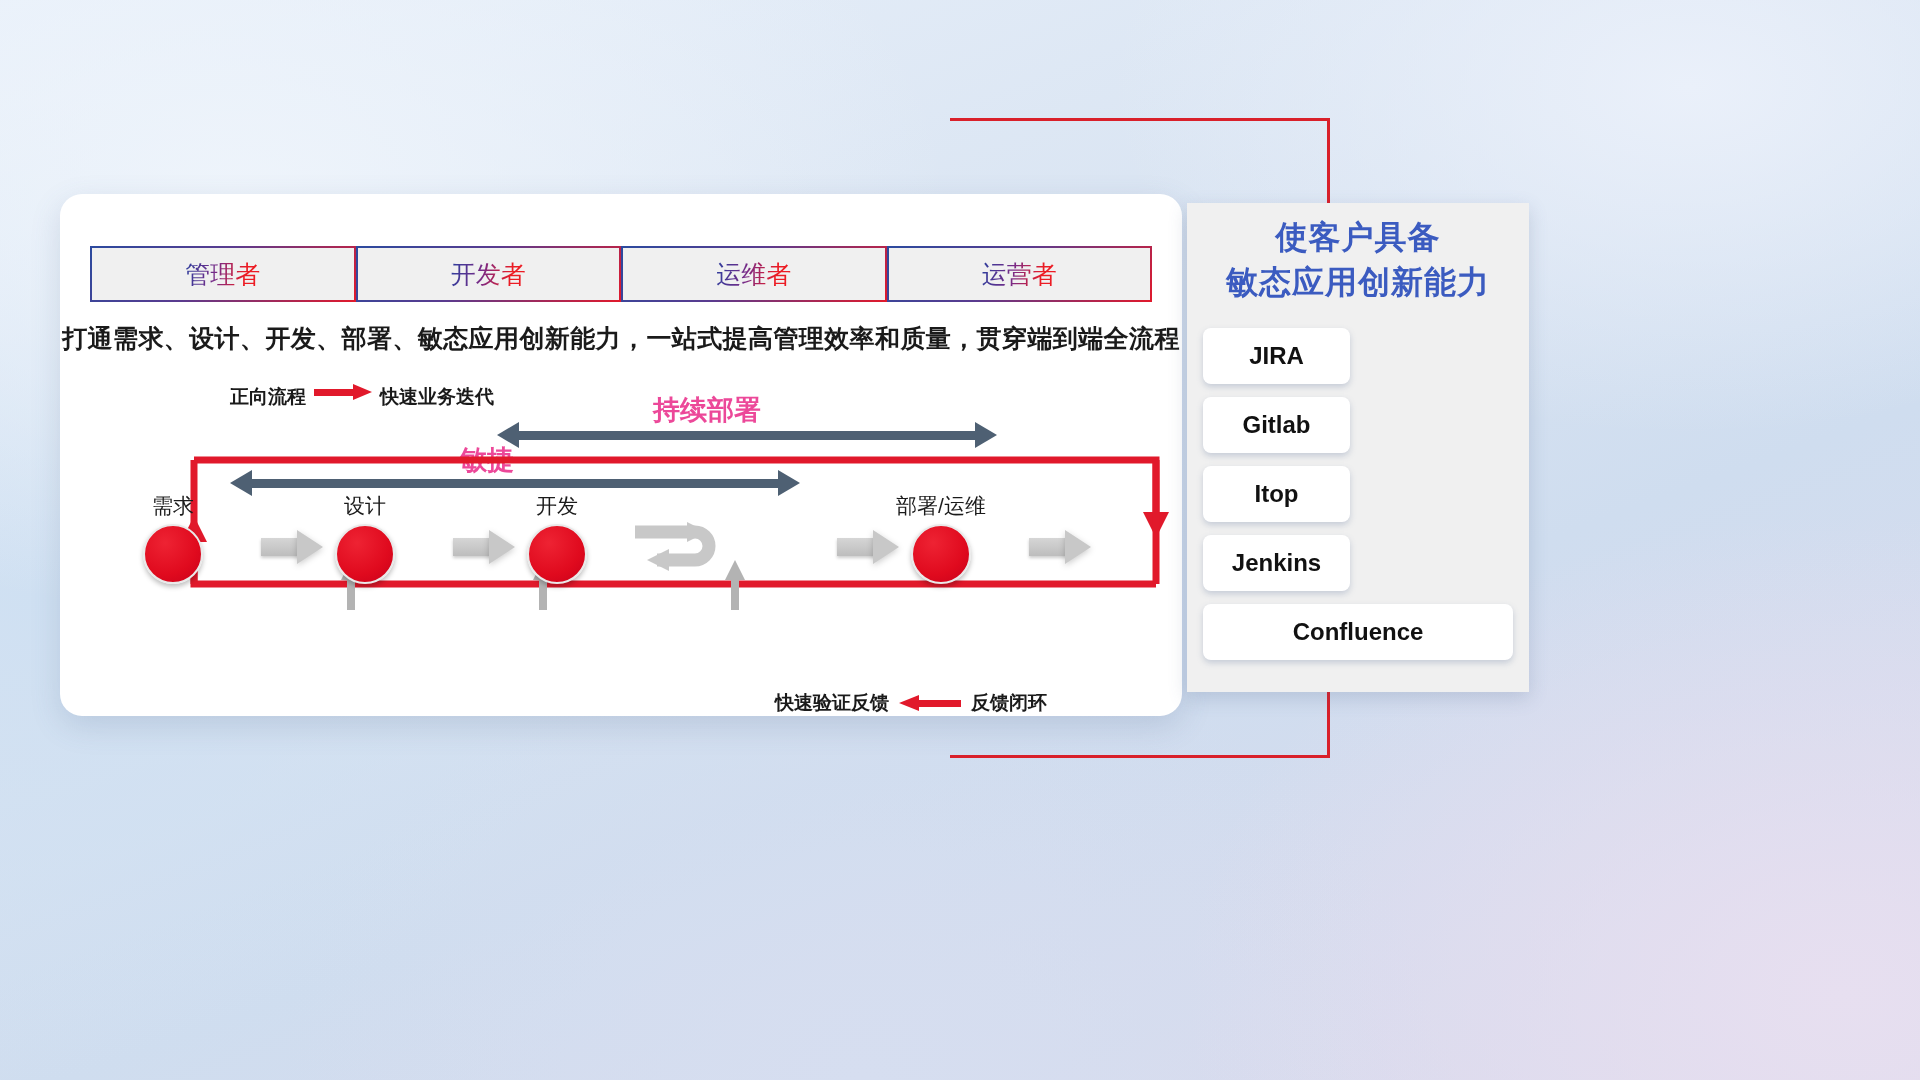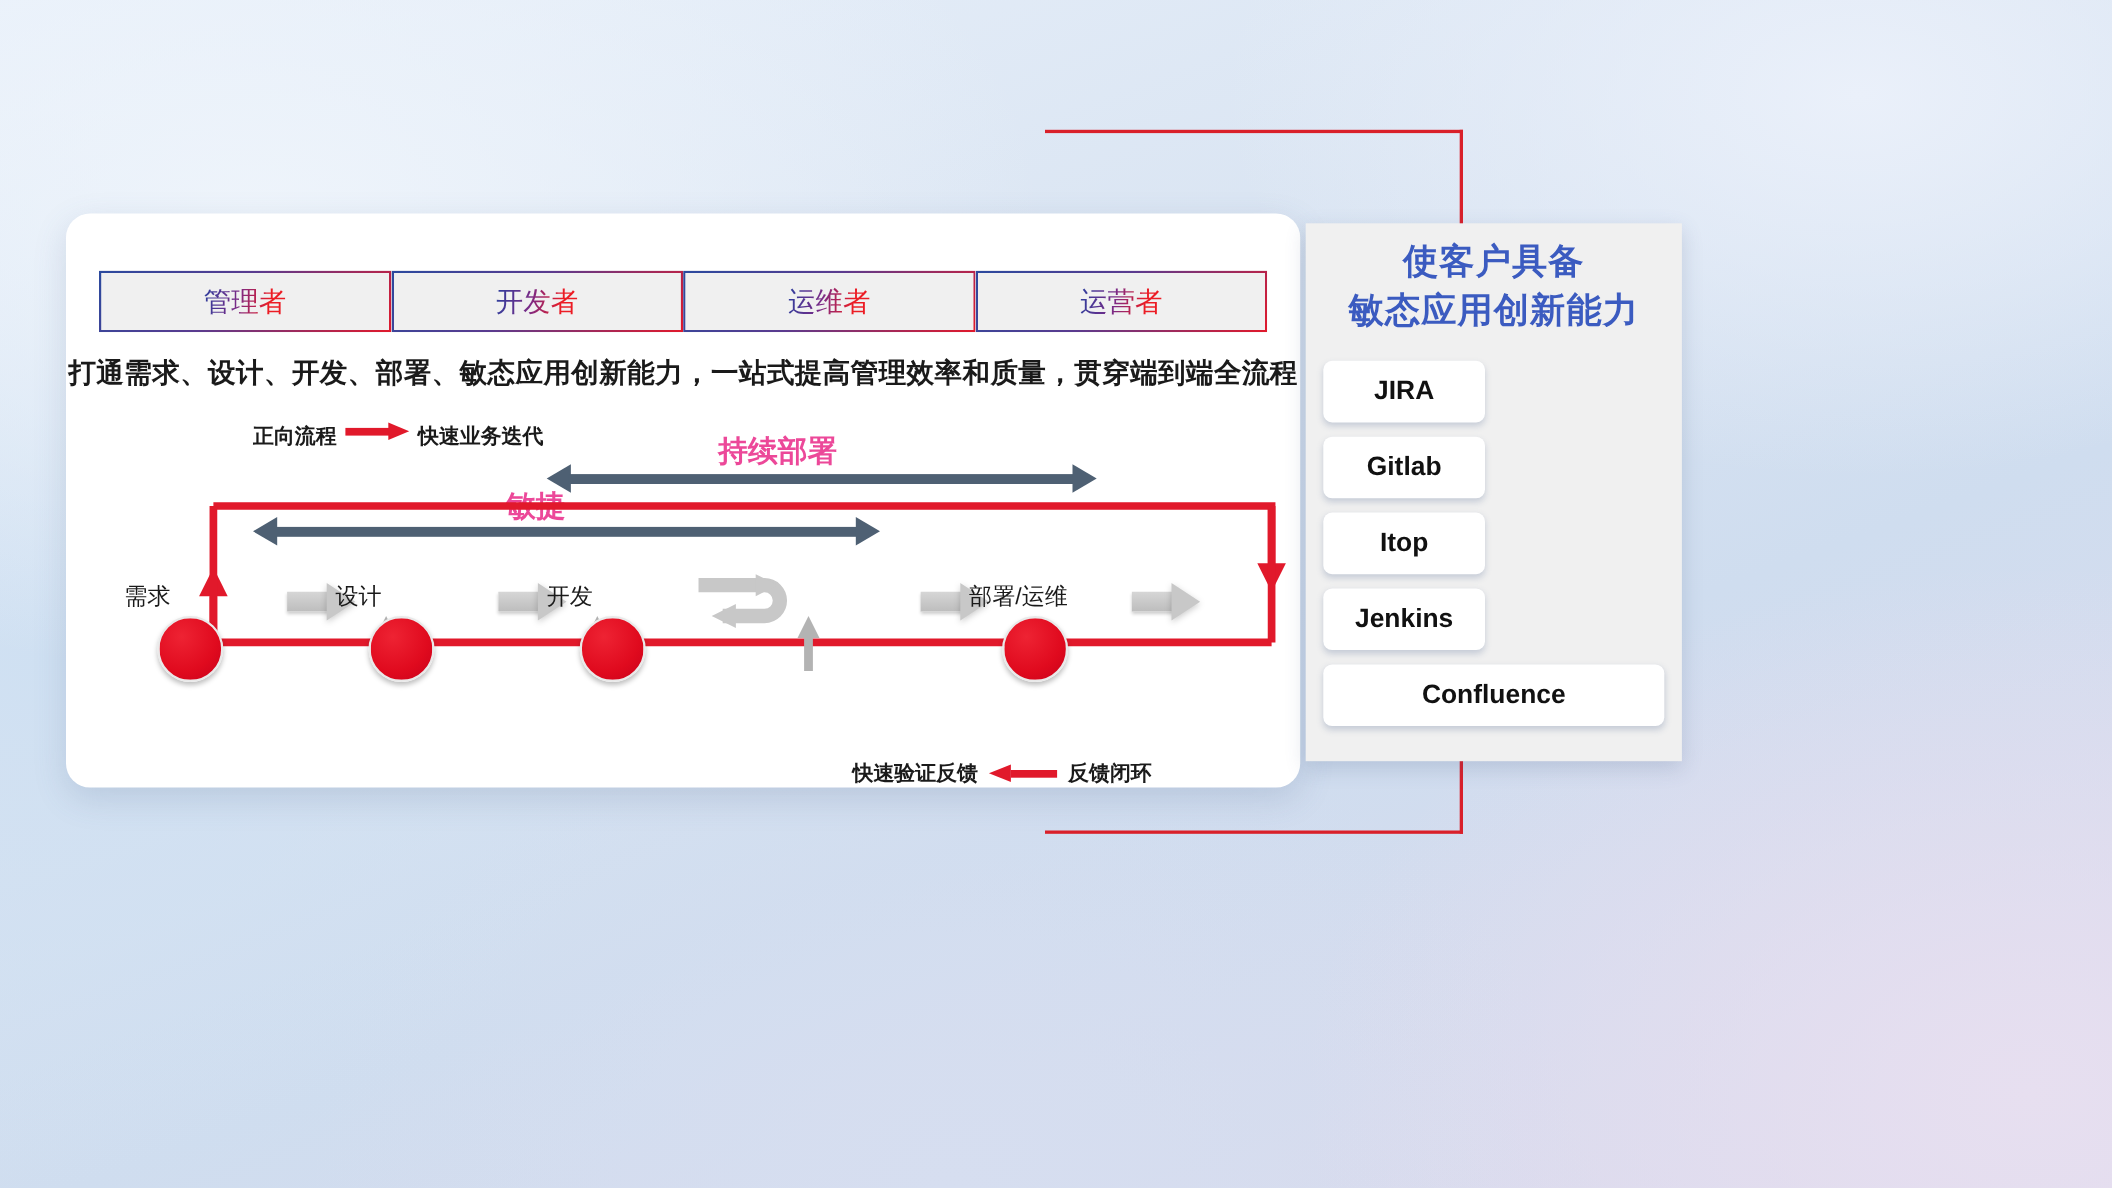--- a/index.html
+++ b/index.html
@@ -167,21 +167,21 @@
 
   
   #pipeline {
     position: absolute;
     left: 38px; top: 298px;
     width: 1084px; height: 120px;
   }
   .stage {
     position: absolute;
     width: 120px;
-    margin-top: 36px;
+    text-align: center;
   }
   .stage-label {
     font-size: 21px; font-weight: 400; color: #1a1a1a;
     white-space: nowrap;
     margin-bottom: 4px;
   }
   .stage-dot {
     width: 60px; height: 60px; border-radius: 50%;
     margin: 0 auto;
     background: radial-gradient(circle at 36% 30%, #ee2333 0%, #e00a1e 60%, #c8001a 100%);

